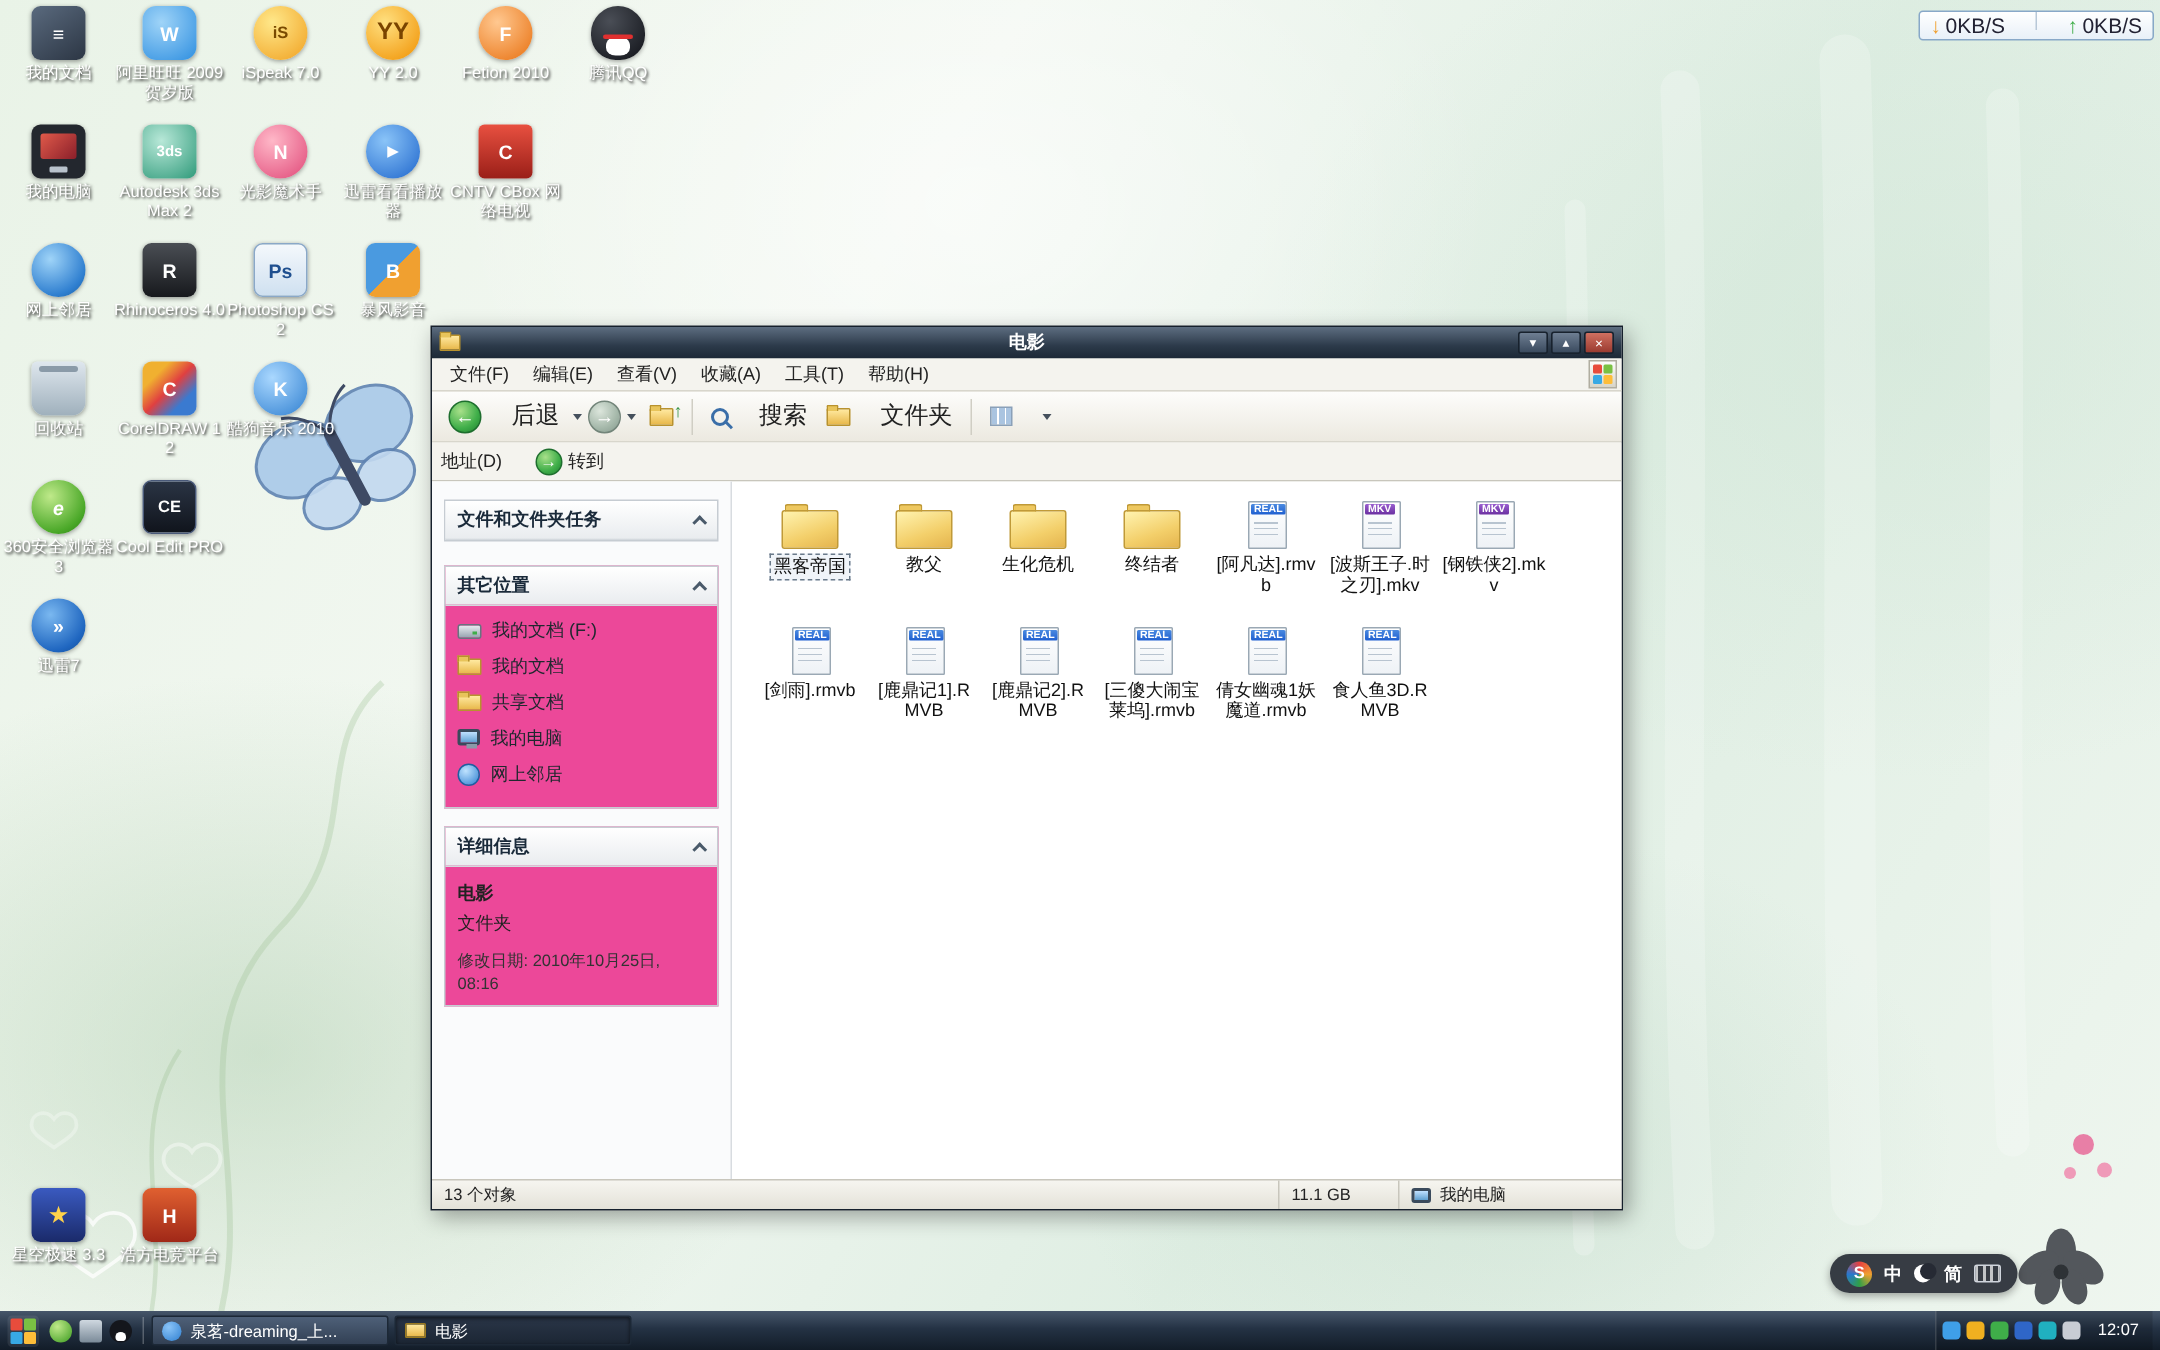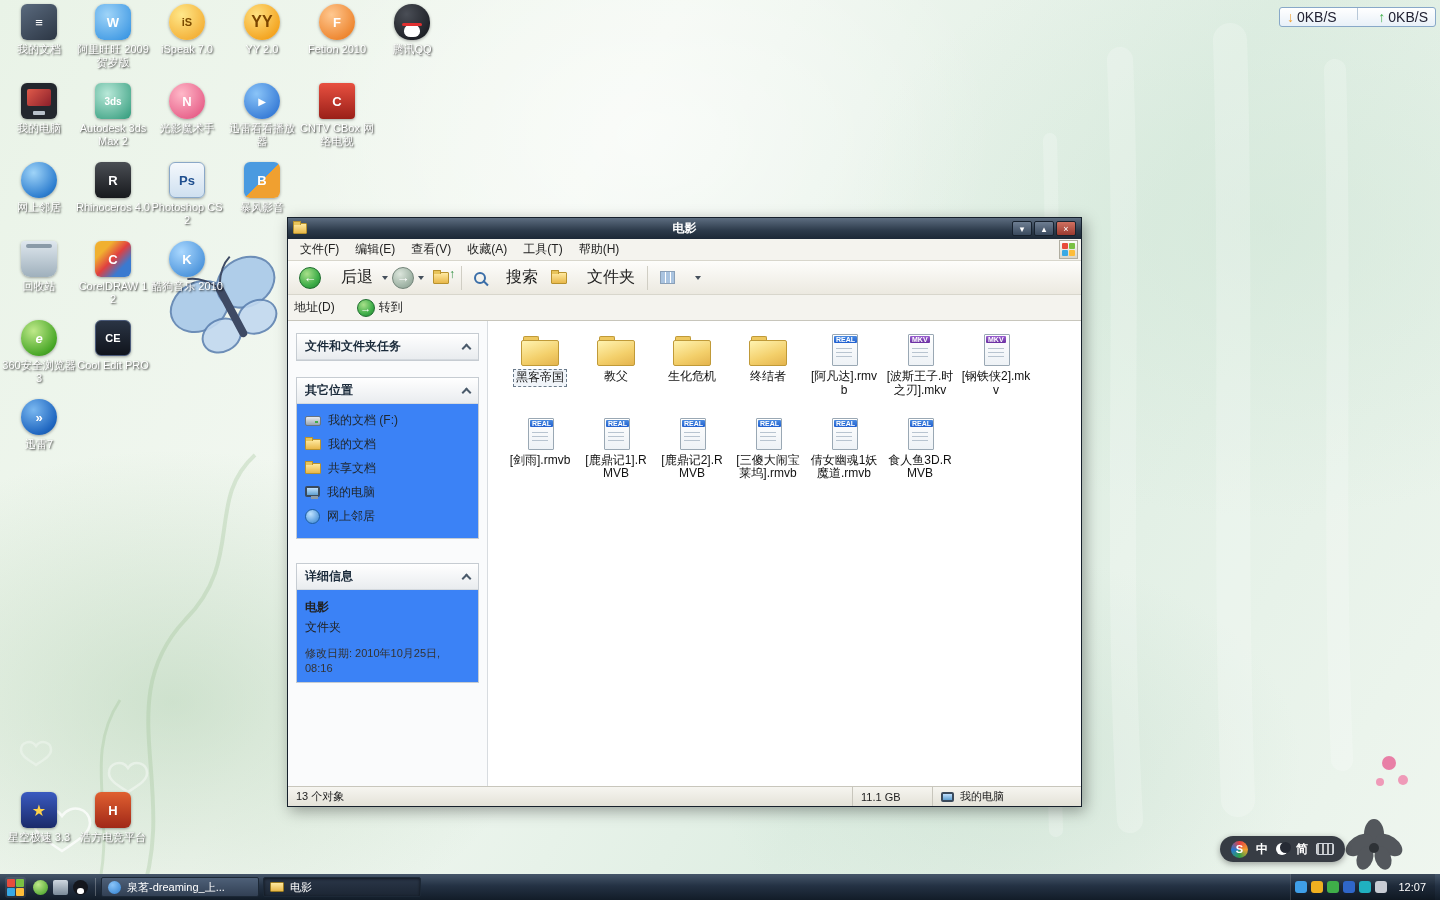--- a/index.html
+++ b/index.html
@@ -104,23 +104,23 @@
   .addr-combo{flex:1;height:20px;background:#fff;border:1px solid #8a98a8;display:flex;align-items:center;padding:0 0 0 3px;gap:5px}
   .addr-text{flex:1}
   .addr-drop{width:17px;height:18px;background:linear-gradient(#f8f8f8,#d8dce0);border-left:1px solid #b0b8c0;display:flex;align-items:center;justify-content:center}
   .go-btn{display:flex;align-items:center;gap:4px;padding:0 4px}
   .go-circle{width:18px;height:18px;border-radius:50%;border:1px solid #1e6e2e;flex:none;
     background:radial-gradient(circle at 35% 30%,#a8e08a,#3fae49 60%,#1f7e2f);display:inline-flex;align-items:center;justify-content:center;color:#fff;font-weight:bold;font-size:11px}
   .go-circle::after{content:"→"}
 
   .wbody{flex:1;display:flex;min-height:0;background:#fff}
   .sidebar{width:200px;background:#fafbfc;border-right:1px solid #d8dce0;padding:2px 0;overflow:hidden;flex:none}
-  .panel{margin:10px 8px 0 8px;border:1px solid #c6ccd2;background:#3b82f6}
+  .panel{margin:10px 8px 0 8px;border:1px solid #c6ccd2;background:#ec4899}
   .panel.gap{margin-top:16px}
-  .panel.gap2{margin-top:24px}
+  .panel.gap2{margin-top:12px}
   .panel-h{display:flex;align-items:center;justify-content:space-between;padding:4px 8px;background:linear-gradient(#ffffff,#e9ecef);
     border-bottom:1px solid #d4d9de;font-weight:bold;color:#1a2a3a;font-size:12px}
   .chev{width:7px;height:7px;border-top:2px solid #4a5a6a;border-right:2px solid #4a5a6a;transform:rotate(-45deg);margin-top:3px}
   .panel-b{padding:9px 8px 5px 8px}
   .task-item{display:flex;align-items:flex-start;margin-bottom:9px;color:#20282f;font-size:12px;line-height:1.25;cursor:default}
   .task-label{word-break:break-word}
   .mi{width:16px;height:15px;margin-right:7px;flex:none;display:inline-block;position:relative}
   .new-folder-icon,.documents-icon,.shared-docs-icon,.share-folder-icon{height:11px;margin-top:2px;background:linear-gradient(#ffe9a0,#e8b84a);border:1px solid #b8922e;border-radius:1px}
   .new-folder-icon::before,.documents-icon::before,.shared-docs-icon::before,.share-folder-icon::before{content:"";position:absolute;top:-3px;left:-1px;width:6px;height:3px;background:#e8c45a;border:1px solid #b8922e;border-bottom:none}
   .share-folder-icon::after{content:"";position:absolute;left:2px;bottom:-3px;width:10px;height:3px;background:#3f7fd0;border-radius:2px}

